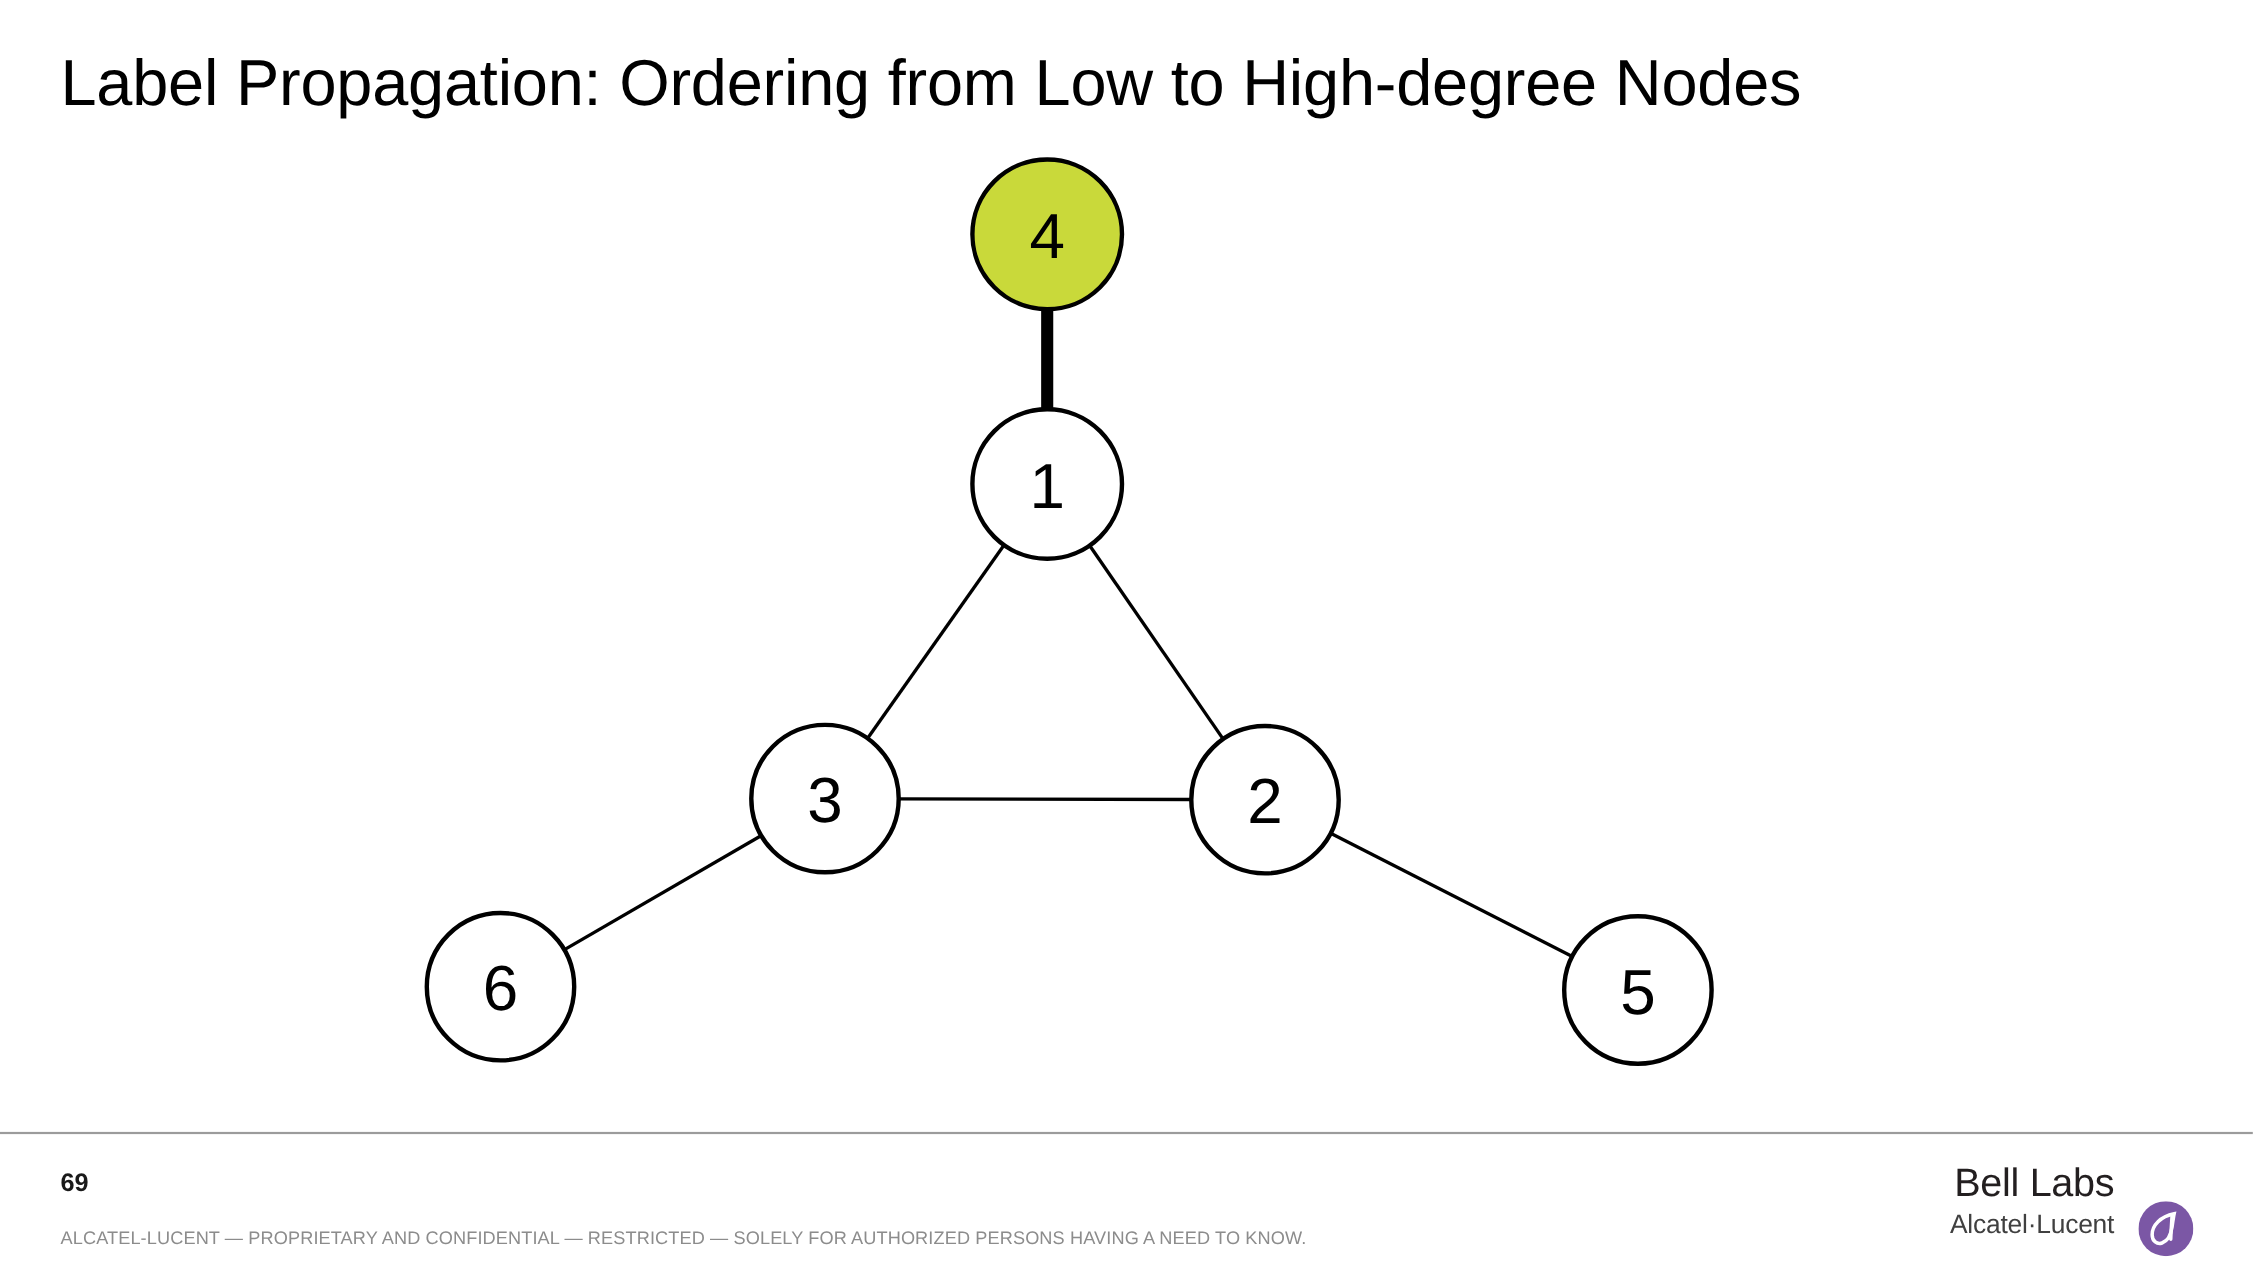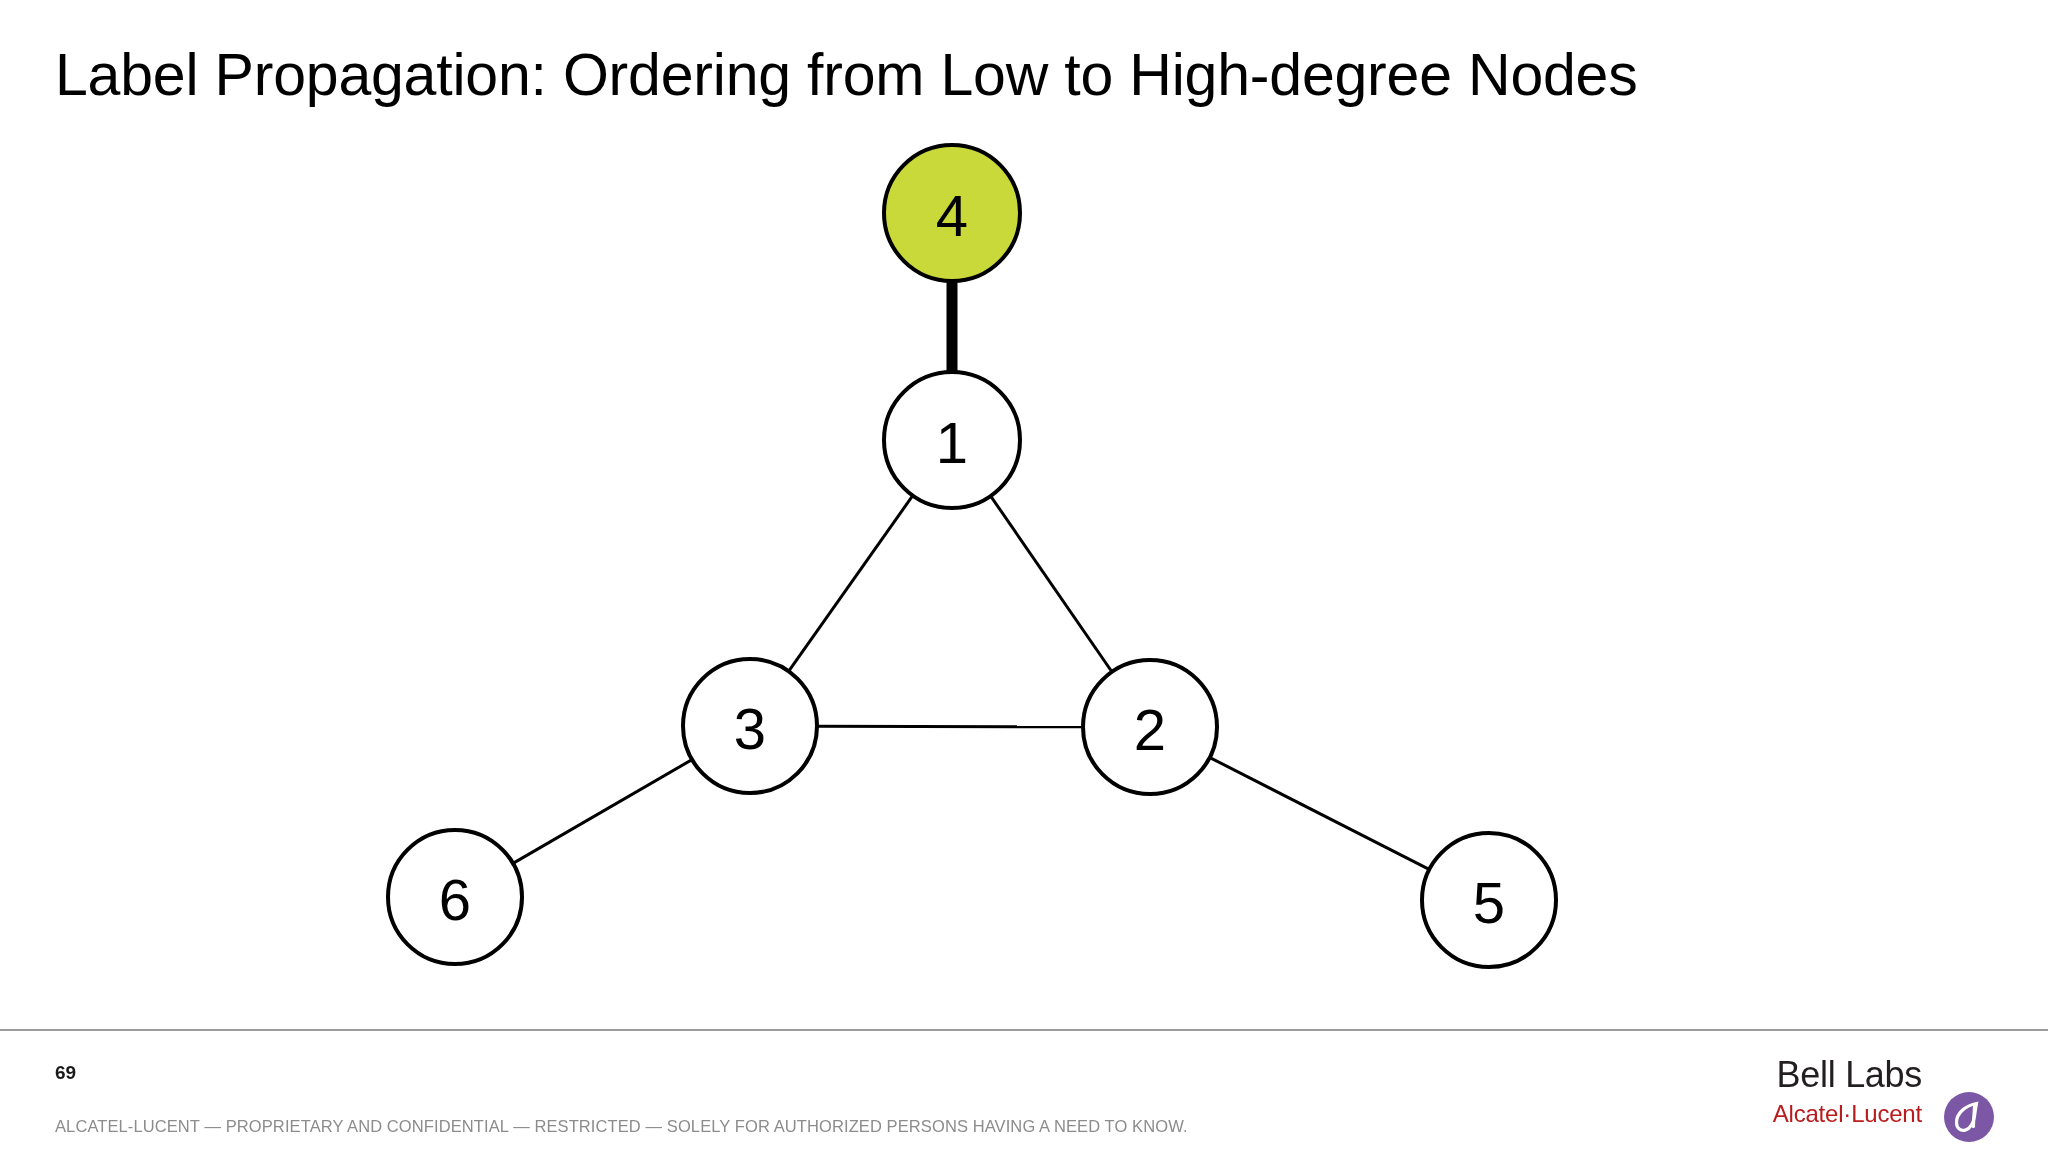--- a/index.html
+++ b/index.html
@@ -66,21 +66,21 @@
     left: 0;
     top: 1029px;
     width: 2048px;
     height: 2px;
     background: #9b9b9b;
   }
   .page-number {
     position: absolute;
     left: 55px;
     top: 1062px;
-    font-size: 19px;
+    font-size: 23px;
     font-weight: bold;
     color: #1a1a1a;
   }
   .legal {
     position: absolute;
     left: 55px;
     top: 1100px;
     font-size: 16.5px;
     color: #8c8c8c;
     line-height: 1.35;
@@ -104,21 +104,21 @@
     color: #231f20;
     font-weight: 400;
     letter-spacing: -0.3px;
     white-space: nowrap;
   }
   .brand-alu {
     position: absolute;
     right: 92px;
     top: 50px;
     font-size: 24px;
-    color: #b91c1c;
+    color: #404040;
     font-weight: 400;
     letter-spacing: -0.2px;
     white-space: nowrap;
   }
   .brand-mark {
     position: absolute;
     right: 20px;
     top: 42px;
     width: 50px;
     height: 50px;

